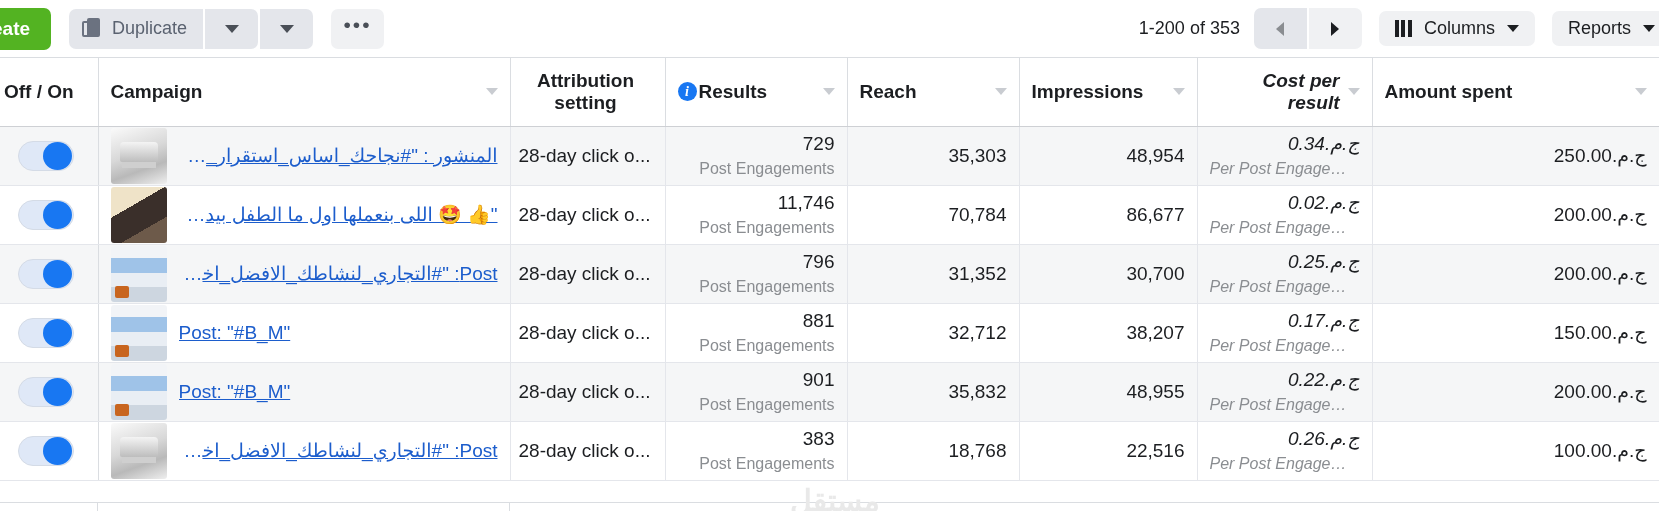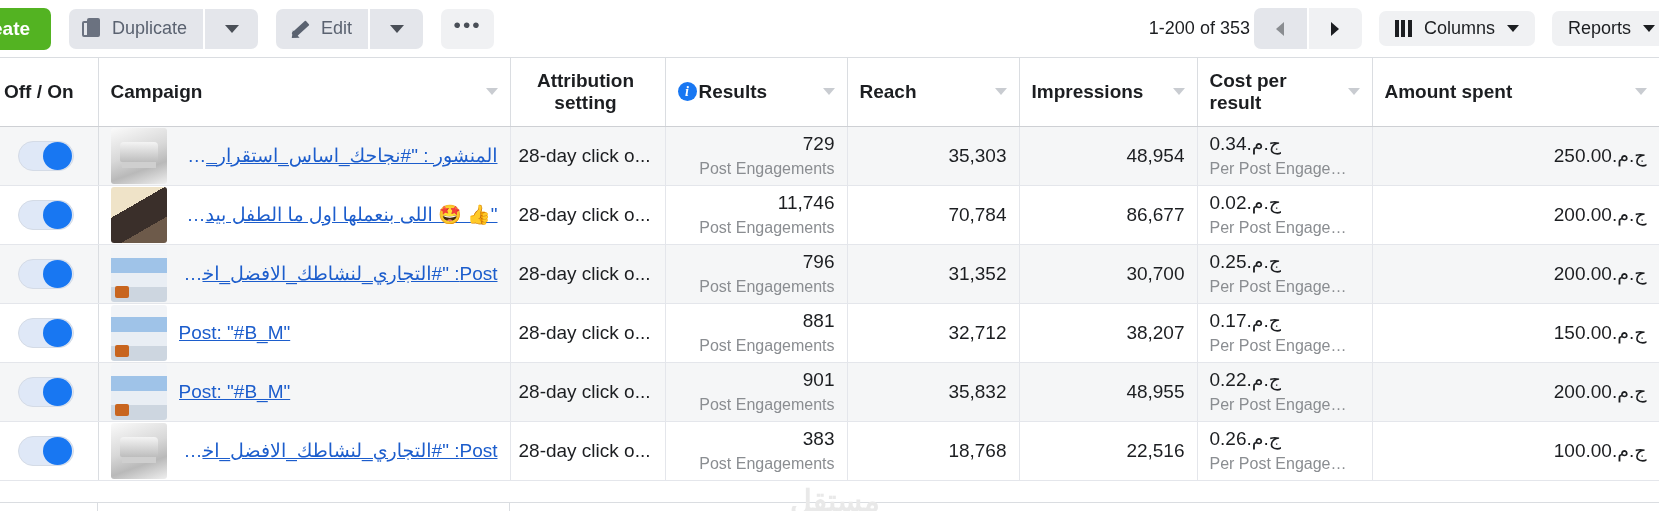--- a/index.html
+++ b/index.html
@@ -80,21 +80,21 @@
     width: 0; height: 0;
     border-left: 6px solid transparent;
     border-right: 6px solid transparent;
     border-top: 7px solid #1c1e21;
   }
   .spacer { flex: 1; }
 
   .pagetext {
     font-size: 18px;
     color: #1c1e21;
-    margin-right: 4px;
+    margin-right: 14px;
     white-space: nowrap;
   }
   .nav-btn {
     width: 53px; height: 41px;
     background: #e4e6eb;
     border: none;
     border-radius: 7px 0 0 7px;
     display: flex; align-items: center; justify-content: center;
     cursor: pointer;
   }
@@ -212,21 +212,21 @@
   tbody tr td { background: #ffffff; }
   tbody tr.alt td.c-onoff,
   tbody tr td.c-onoff { border-right: 1px solid #dadde1; }
 
   .c-onoff { width: 98px; padding: 0 0 0 18px; }
   .c-campaign { width: 412px; }
   .c-attr { width: 155px; border-left: 1px solid #ced0d4; padding-left: 8px; }
   .c-results { width: 182px; text-align: right; }
   .c-reach { width: 172px; text-align: right; }
   .c-impr { width: 178px; text-align: right; }
-  .c-cpr { width: 175px; text-align: left; }
+  .c-cpr { width: 175px; text-align: right; font-style: italic; }
   .c-spent { width: 287px; text-align: right; }
 
   .toggle {
     width: 56px; height: 30px; border-radius: 15px;
     background: #dfe8f7;
     border: 1px solid #d4dbe6;
     position: relative; cursor: pointer;
   }
   .toggle i {
     position: absolute; right: 1px; top: 0px;
@@ -315,27 +315,20 @@
     <span class="ico-dup">
         <b></b>
         <i></i>
       </span>
     <span>Duplicate</span>
   </button>
   <button class="btn btn-caret">
     <span class="caret"></span>
   </button>
 
-  <button class="btn btn-main">
-    <span class="ico-pencil">
-        <i></i>
-        <b></b>
-      </span>
-    <span>Edit</span>
-  </button>
   <button class="btn btn-caret">
     <span class="caret"></span>
   </button>
 
   <button class="btn btn-dots">
     <span>•••</span>
   </button>
 
   <div class="spacer"></div>
 

